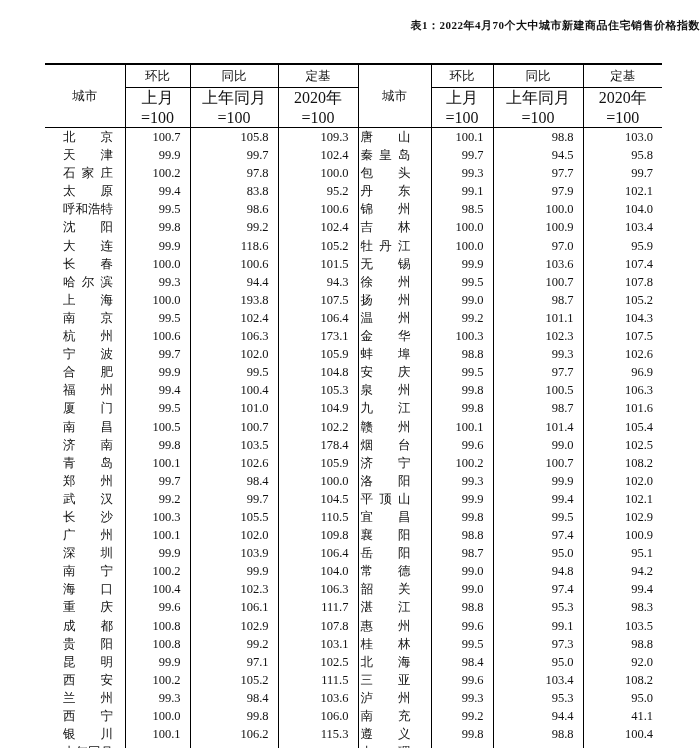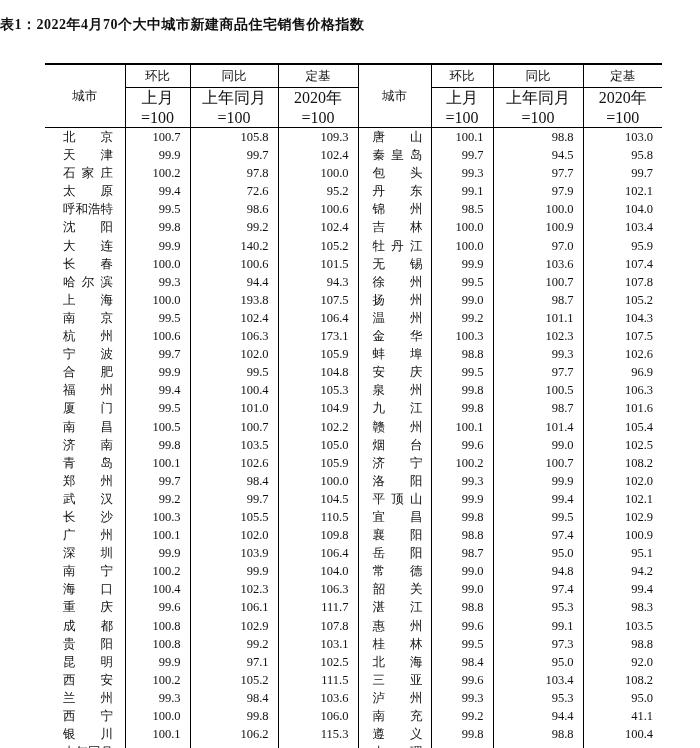--- a/index.html
+++ b/index.html
@@ -5,23 +5,23 @@
   html, body { margin: 0; padding: 0; background: #ffffff; }
   body {
     width: 700px; height: 748px;
     font-family: "Liberation Serif", "DejaVu Serif", serif;
     color: #111;
     overflow: hidden;
   }
   .page { position: relative; width: 700px; height: 748px; background: #fff; }
   .title {
     padding-top: 14px;
-    text-align: left;
+    text-align: right;
     font-weight: bold;
-    font-size: 14px;
+    font-size: 11px;
     line-height: 22px;
     letter-spacing: 0.5px;
   }
   table.idx {
     border-collapse: collapse;
     table-layout: fixed;
     width: 617px;
     margin: 27px 0 0 45px;
     border-top: 2.5px solid #000;
     border-bottom: 2.5px solid #000;
@@ -38,21 +38,21 @@
   .idx .bl { border-left: 1px solid #000; }
   .idx td {
     height: 18.1px;
     font-size: 12.5px;
     line-height: 18.1px;
     padding: 0;
     white-space: nowrap;
   }
   .idx td.num  { text-align: right; padding-right: 9px; font-family: "Liberation Serif","DejaVu Serif",serif; }
   .idx td.city { padding-left: 18px; }
-  .idx td.city.r { padding-left: 14px; }
+  .idx td.city.r { padding-left: 2px; }
   .cname {
     display: inline-block;
     width: 50px;
     text-align: justify;
     text-align-last: justify;
   }
 </style>
 </head>
 <body>
 
@@ -118,21 +118,21 @@
           <td class="num bl">97.8</td>
           <td class="num bl">100.0</td>
           <td class="city r bl"><span class="cname">包头</span></td>
           <td class="num bl">99.3</td>
           <td class="num bl">97.7</td>
           <td class="num bl">99.7</td>
         </tr>
         <tr>
           <td class="city"><span class="cname">太原</span></td>
           <td class="num bl">99.4</td>
-          <td class="num bl">72.6</td>
+          <td class="num bl">83.8</td>
           <td class="num bl">95.2</td>
           <td class="city r bl"><span class="cname">丹东</span></td>
           <td class="num bl">99.1</td>
           <td class="num bl">97.9</td>
           <td class="num bl">102.1</td>
         </tr>
         <tr>
           <td class="city"><span class="cname">呼和浩特</span></td>
           <td class="num bl">99.5</td>
           <td class="num bl">98.6</td>
@@ -148,21 +148,21 @@
           <td class="num bl">99.2</td>
           <td class="num bl">102.4</td>
           <td class="city r bl"><span class="cname">吉林</span></td>
           <td class="num bl">100.0</td>
           <td class="num bl">100.9</td>
           <td class="num bl">103.4</td>
         </tr>
         <tr>
           <td class="city"><span class="cname">大连</span></td>
           <td class="num bl">99.9</td>
-          <td class="num bl">140.2</td>
+          <td class="num bl">118.6</td>
           <td class="num bl">105.2</td>
           <td class="city r bl"><span class="cname">牡丹江</span></td>
           <td class="num bl">100.0</td>
           <td class="num bl">97.0</td>
           <td class="num bl">95.9</td>
         </tr>
         <tr>
           <td class="city"><span class="cname">长春</span></td>
           <td class="num bl">100.0</td>
           <td class="num bl">100.6</td>
@@ -259,21 +259,21 @@
           <td class="num bl">102.2</td>
           <td class="city r bl"><span class="cname">赣州</span></td>
           <td class="num bl">100.1</td>
           <td class="num bl">101.4</td>
           <td class="num bl">105.4</td>
         </tr>
         <tr>
           <td class="city"><span class="cname">济南</span></td>
           <td class="num bl">99.8</td>
           <td class="num bl">103.5</td>
-          <td class="num bl">105.0</td>
+          <td class="num bl">178.4</td>
           <td class="city r bl"><span class="cname">烟台</span></td>
           <td class="num bl">99.6</td>
           <td class="num bl">99.0</td>
           <td class="num bl">102.5</td>
         </tr>
         <tr>
           <td class="city"><span class="cname">青岛</span></td>
           <td class="num bl">100.1</td>
           <td class="num bl">102.6</td>
           <td class="num bl">105.9</td>

